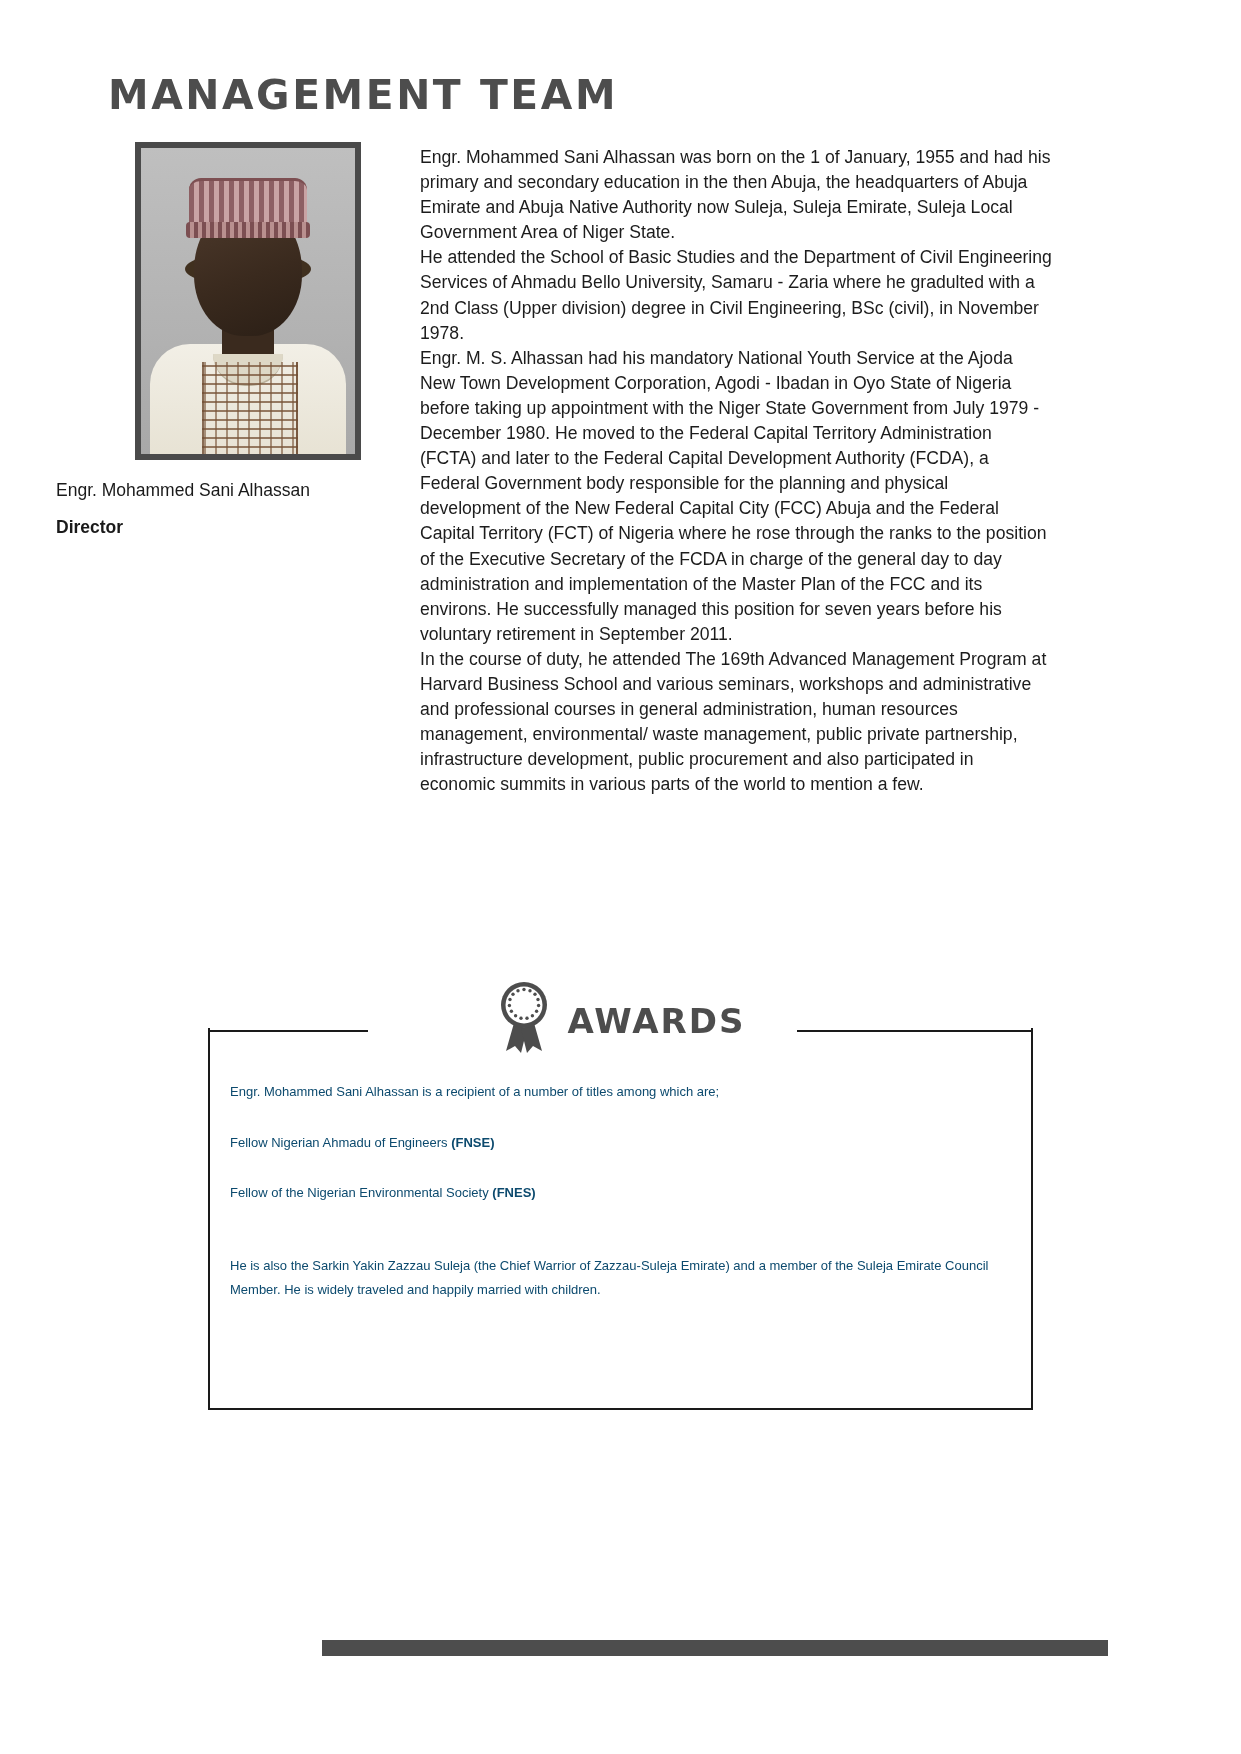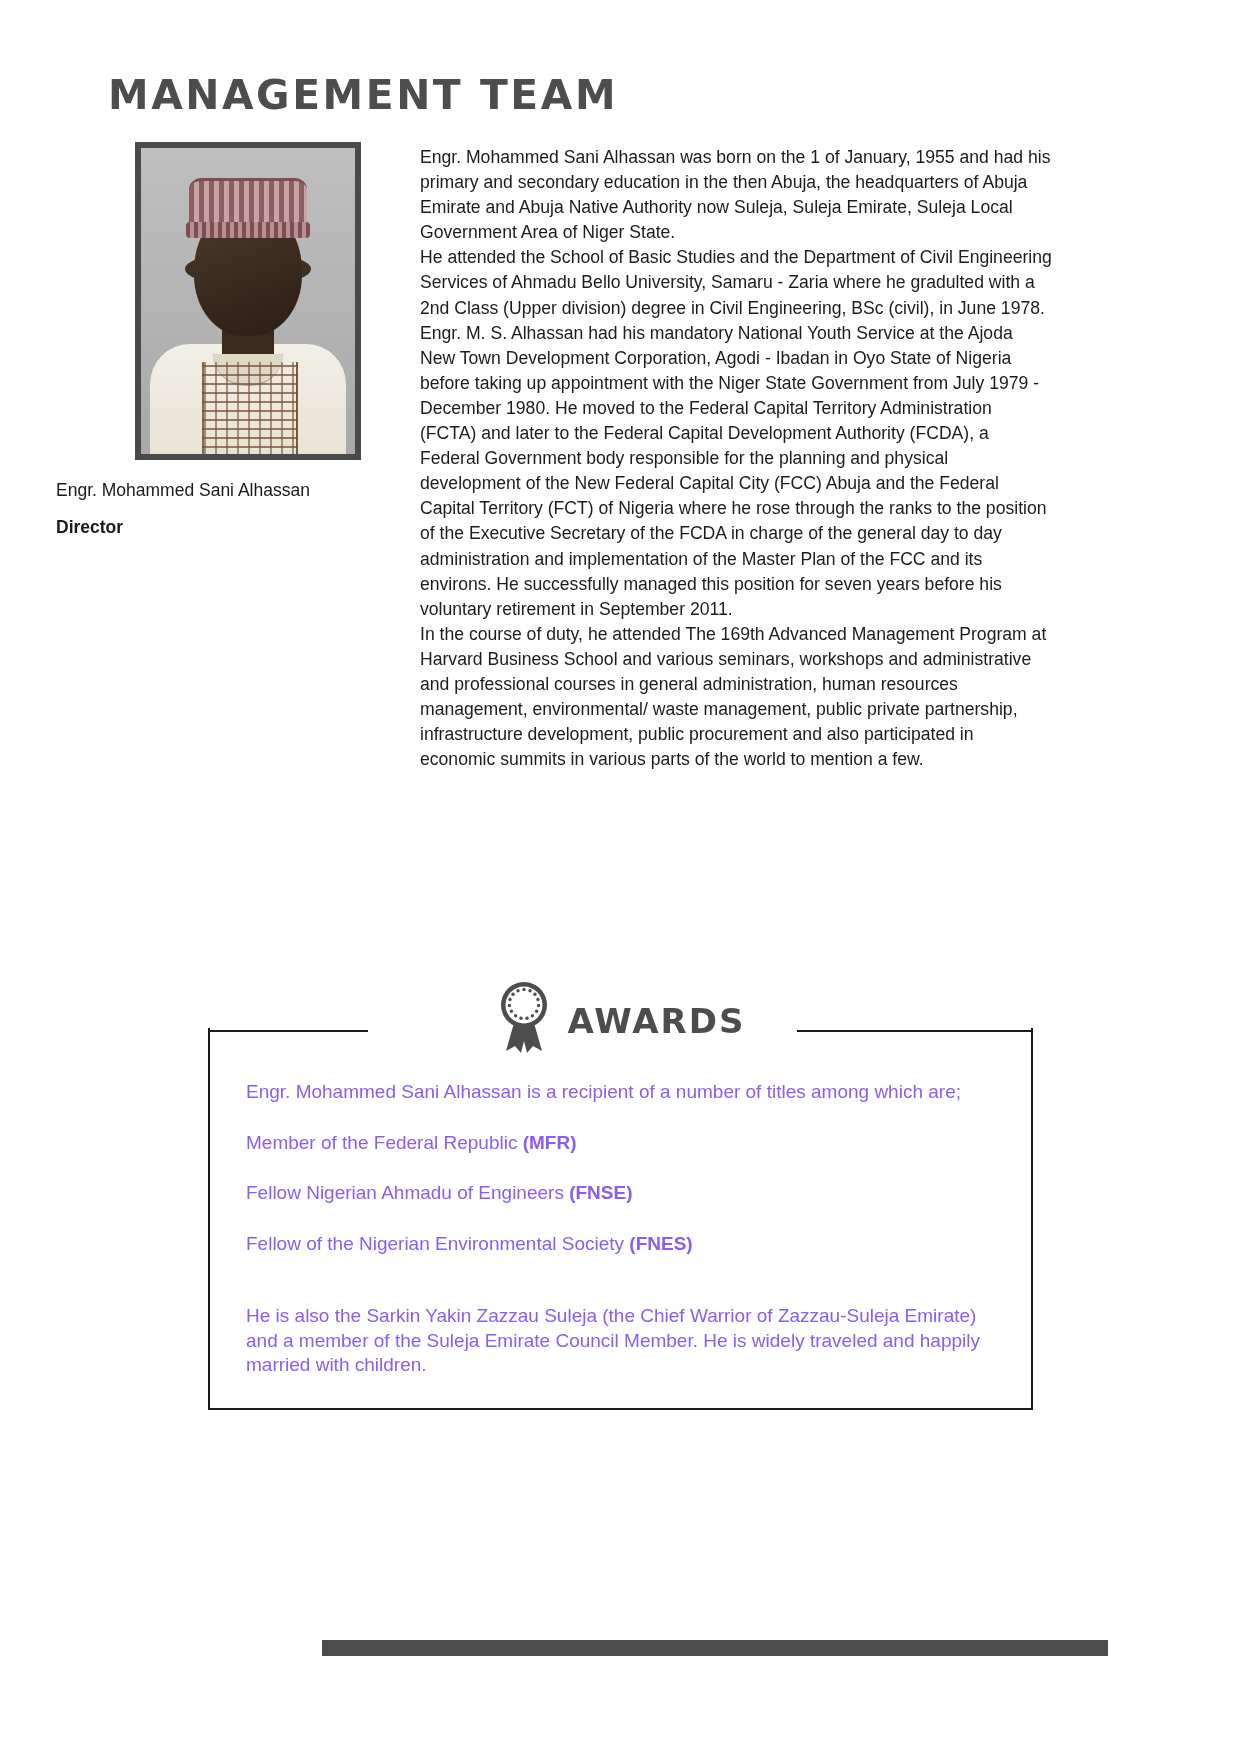--- a/index.html
+++ b/index.html
@@ -231,24 +231,24 @@
     content: "";
     position: absolute;
     top: -2px;
     height: 2px;
     background: #1a1a1a;
   }
   .awards-box::before { left: -2px;  width: 0px; }
   .awards-box::after  { right: -2px; width: 0px; }
 
   .awards-body {
-    padding: 52px 40px 0 36px;
-    font-size: 19px;
+    padding: 52px 40px 0 20px;
+    font-size: 13px;
     line-height: 24.5px;
-    color: #8b5cf6;
+    color: #0c4a6e;
   }
   .awards-body p { margin: 0 0 26px 0; }
   .awards-body p:last-child { margin-bottom: 0; margin-top: 48px; }
   .awards-body b { font-weight: 700; }
 
   
   .footer-logo {
     position: absolute;
     left: 140px;
     top: 1596px;
@@ -309,21 +309,21 @@
     </div>
   </div>
 
   <div class="photo-caption">
     <span>Engr. Mohammed Sani Alhassan</span>
     <span class="role">Director</span>
   </div>
 
   <div class="bio">
     <p>Engr. Mohammed Sani Alhassan was born on the 1 of January, 1955 and had his primary and secondary education in the then Abuja, the headquarters of Abuja Emirate and Abuja Native Authority now Suleja, Suleja Emirate, Suleja Local Government Area of Niger State.</p>
-    <p>He attended the School of Basic Studies and the Department of Civil Engineering Services of Ahmadu Bello University, Samaru - Zaria where he gradulted with a 2nd Class (Upper division) degree in Civil Engineering, BSc (civil), in June 1978.</p>
+    <p>He attended the School of Basic Studies and the Department of Civil Engineering Services of Ahmadu Bello University, Samaru - Zaria where he gradulted with a 2nd Class (Upper division) degree in Civil Engineering, BSc (civil), in November 1978.</p>
     <p>Engr. M. S. Alhassan had his mandatory National Youth Service at the Ajoda New Town Development Corporation, Agodi - Ibadan in Oyo State of Nigeria before taking up appointment with the Niger State Government from July 1979 - December 1980. He moved to the Federal Capital Territory Administration (FCTA) and later to the Federal Capital Development Authority (FCDA), a Federal Government body responsible for the planning and physical development of the New Federal Capital City (FCC) Abuja and the Federal Capital Territory (FCT) of Nigeria where he rose through the ranks to the position of the Executive Secretary of the FCDA in charge of the general day to day administration and implementation of the Master Plan of the FCC and its environs. He successfully managed this position for seven years before his voluntary retirement in September 2011.</p>
     <p>In the course of duty, he attended The 169th Advanced Management Program at Harvard Business School and various seminars, workshops and administrative and professional courses in general administration, human resources management, environmental/ waste management, public private partnership, infrastructure development, public procurement and also participated in economic summits in various parts of the world to mention a few.</p>
   </div>
 
   <div class="awards-section">
 
     <div class="awards-header">
       <div class="awards-rule left"></div>
       <div class="awards-rule right"></div>
 
@@ -356,23 +356,20 @@
         </g>
       </svg>
 
       <div class="awards-title">AWARDS</div>
     </div>
 
     <div class="awards-box">
       <div class="awards-body">
         <p>Engr. Mohammed Sani Alhassan is a recipient of a number of titles among which are;</p>
 
-        <p>
-          <span>Member of the Federal Republic </span><b>(MFR)</b>
-        </p>
 
         <p>
           <span>Fellow Nigerian Ahmadu of Engineers </span><b>(FNSE)</b>
         </p>
 
         <p>
           <span>Fellow of the Nigerian Environmental Society </span><b>(FNES)</b>
         </p>
 
         <p>He is also the Sarkin Yakin Zazzau Suleja (the Chief Warrior of Zazzau-Suleja Emirate) and a member of the Suleja Emirate Council Member. He is widely traveled and happily married with children.</p>

